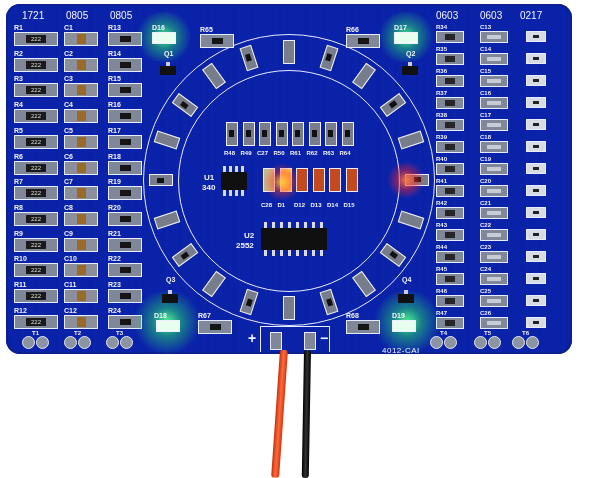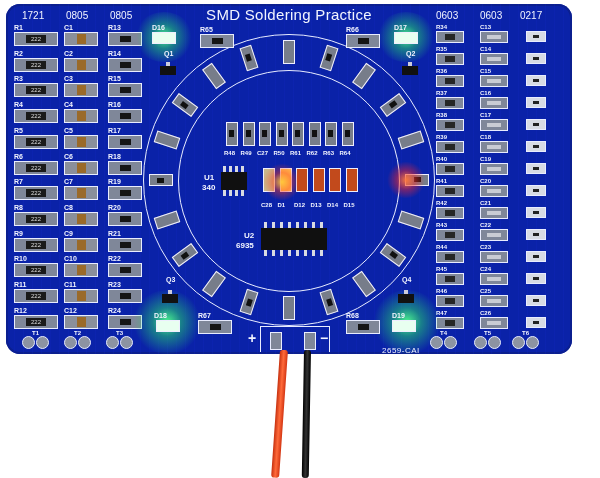--- a/index.html
+++ b/index.html
@@ -34,21 +34,20 @@
   .sot::after{content:"";position:absolute;left:6px;top:-4px;width:4px;height:4px;background:#ccd;}
   .tp{position:absolute;width:13px;height:13px;border-radius:50%;border:1.5px solid #e6ebff;background:#8c93a2;box-sizing:border-box;}
   .smalldev{position:absolute;width:12px;height:24px;border:1.5px solid #eef;background:#777d8a;box-sizing:border-box;}
   .smalldev .body{position:absolute;left:2px;top:7px;width:5px;height:7px;background:#111;}
   .wire{position:absolute;border-radius:3px;}
 </style>
 </head>
 <body>
 
 <div class="pcb">
-  <div class="silk title">SMD Soldering Practice</div>
 
   <div class="silk colhdr" style="left:16px">1721</div>
   <div class="silk colhdr" style="left:60px">0805</div>
   <div class="silk colhdr" style="left:104px">0805</div>
   <div class="silk colhdr" style="left:430px">0603</div>
   <div class="silk colhdr" style="left:474px">0603</div>
   <div class="silk colhdr" style="left:514px">0217</div>
 
   <div id="leftcols">
       <div class="silk lbl" style="left:8px;top:20px;">R1</div>
@@ -446,21 +445,21 @@
       <div class="smalldev" style="left:339.5px;top:164px;background:#c24a1c;"></div>
       <div class="silk lbl" style="left:337.5px;top:198px;font-size:6px;">D15</div>
     </div>
 
   <div class="chip" style="left:215px;top:168px;width:26px;height:18px;"></div>
   <div class="silk lbl" style="left:198px;top:170px;font-size:8px;">U1</div>
   <div class="silk lbl" style="left:196px;top:180px;font-size:8px;">340</div>
 
   <div class="chip" style="left:255px;top:224px;width:66px;height:22px;"></div>
   <div class="silk lbl" style="left:238px;top:228px;font-size:8px;">U2</div>
-  <div class="silk lbl" style="left:230px;top:238px;font-size:8px;">6935</div>
+  <div class="silk lbl" style="left:230px;top:238px;font-size:8px;">2552</div>
   <div id="u2pins">
       <div class="pin" style="left:258px;top:218px;"></div>
       <div class="pin" style="left:258px;top:246px;"></div>
       <div class="pin" style="left:266px;top:218px;"></div>
       <div class="pin" style="left:266px;top:246px;"></div>
       <div class="pin" style="left:274px;top:218px;"></div>
       <div class="pin" style="left:274px;top:246px;"></div>
       <div class="pin" style="left:282px;top:218px;"></div>
       <div class="pin" style="left:282px;top:246px;"></div>
       <div class="pin" style="left:290px;top:218px;"></div>
@@ -524,21 +523,21 @@
   <div class="silk lbl" style="left:340px;top:308px;">R68</div>
 
   <div class="glow" style="left:380px;top:158px;width:40px;height:36px;background:radial-gradient(circle,rgba(255,120,60,.95) 0,rgba(255,40,40,.45) 35%,rgba(0,0,0,0) 70%);"></div>
   <div class="glow" style="left:256px;top:160px;width:40px;height:36px;background:radial-gradient(circle,rgba(255,200,60,.95) 0,rgba(255,60,30,.45) 35%,rgba(0,0,0,0) 70%);"></div>
 
   <div style="position:absolute;left:254px;top:322px;width:70px;height:26px;border:1.5px solid #e8ecff;border-bottom:none;box-sizing:border-box;"></div>
   <div class="pad" style="left:264px;top:328px;width:12px;height:18px;"></div>
   <div class="pad" style="left:298px;top:328px;width:12px;height:18px;"></div>
   <div class="silk" style="left:242px;top:326px;font-size:14px;">+</div>
   <div class="silk" style="left:314px;top:326px;font-size:14px;">−</div>
-  <div class="silk" style="left:376px;top:342px;font-size:8px;font-weight:normal;letter-spacing:.5px;">2659-CAI</div>
+  <div class="silk" style="left:376px;top:342px;font-size:8px;font-weight:normal;letter-spacing:.5px;">4012-CAI</div>
 
   <div id="tps">
       <div class="tp" style="left:16px;top:332px;"></div>
       <div class="tp" style="left:30px;top:332px;"></div>
       <div class="silk lbl" style="left:26px;top:326px;font-size:6px;">T1</div>
       <div class="tp" style="left:58px;top:332px;"></div>
       <div class="tp" style="left:72px;top:332px;"></div>
       <div class="silk lbl" style="left:68px;top:326px;font-size:6px;">T2</div>
       <div class="tp" style="left:100px;top:332px;"></div>
       <div class="tp" style="left:114px;top:332px;"></div>

